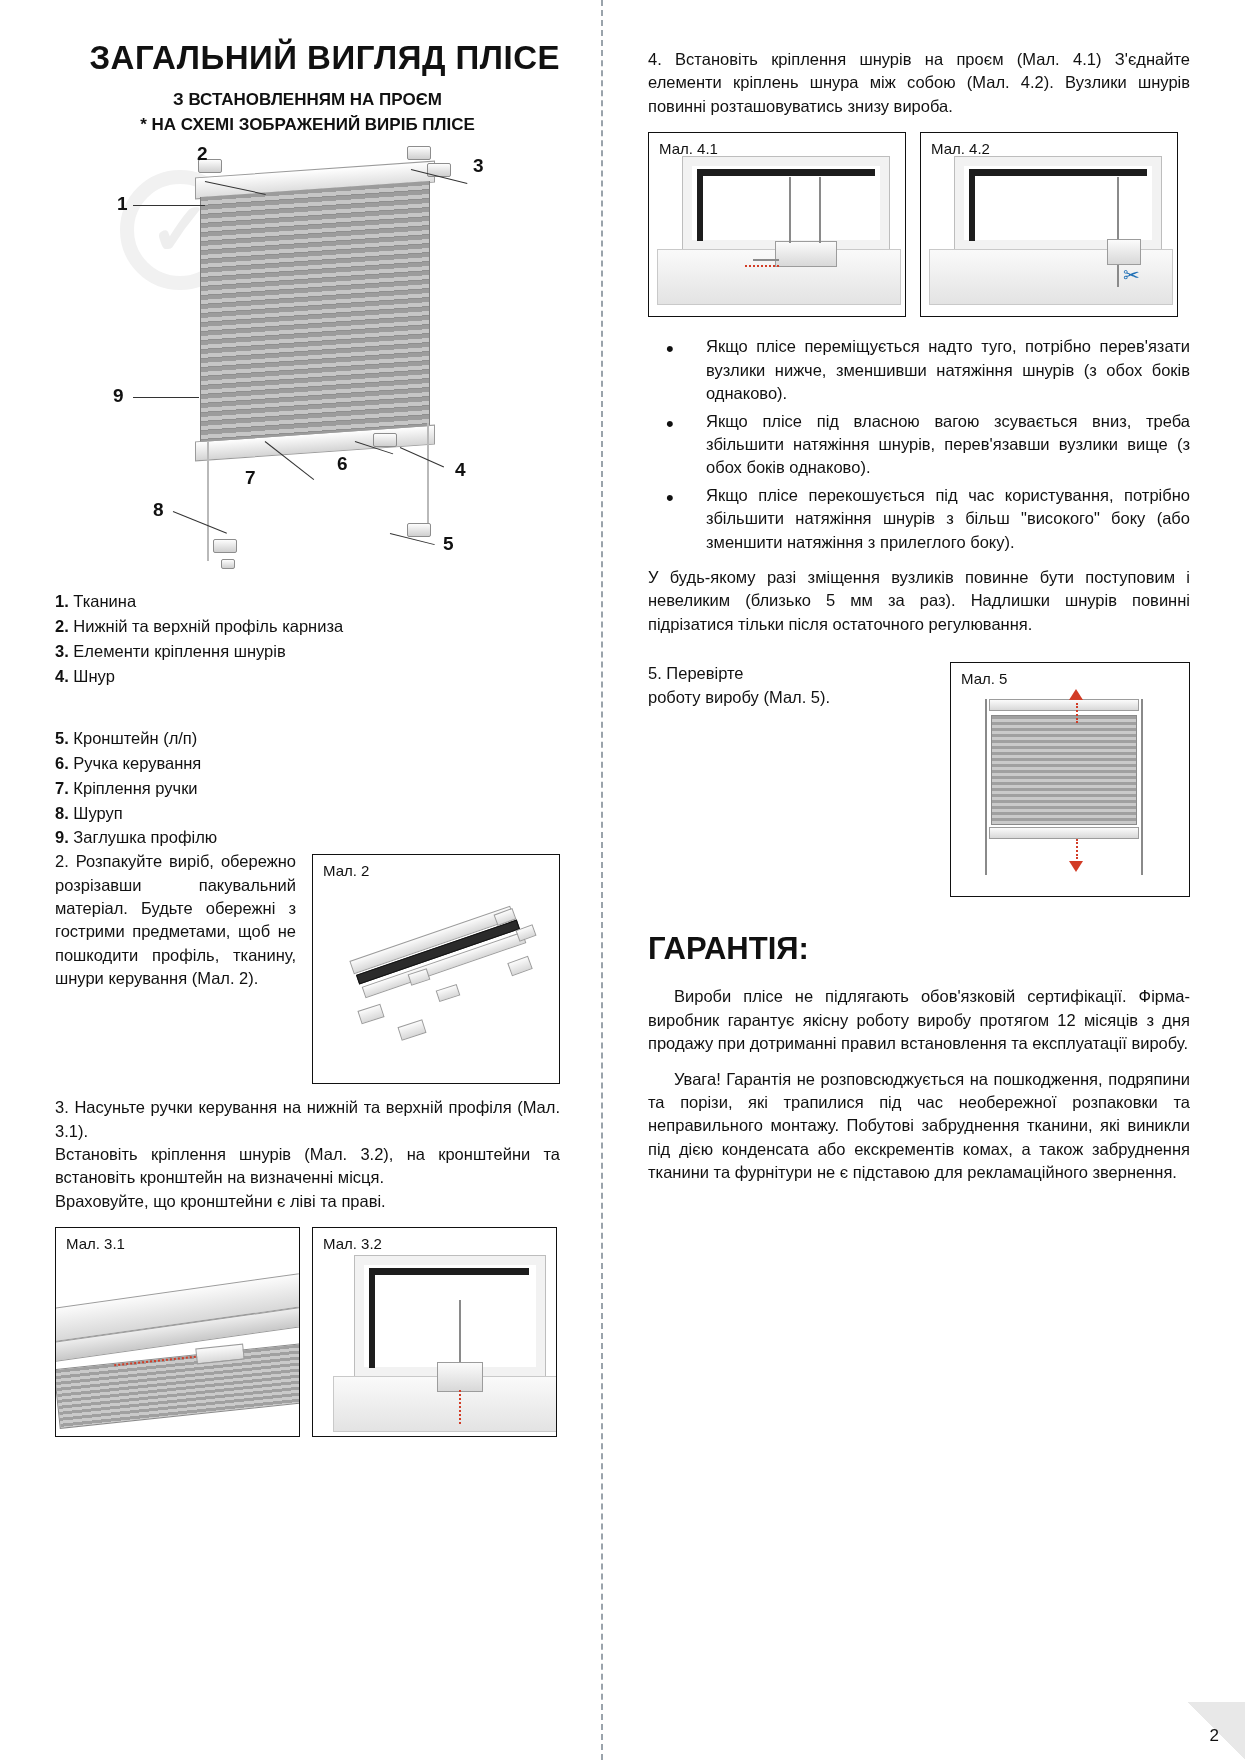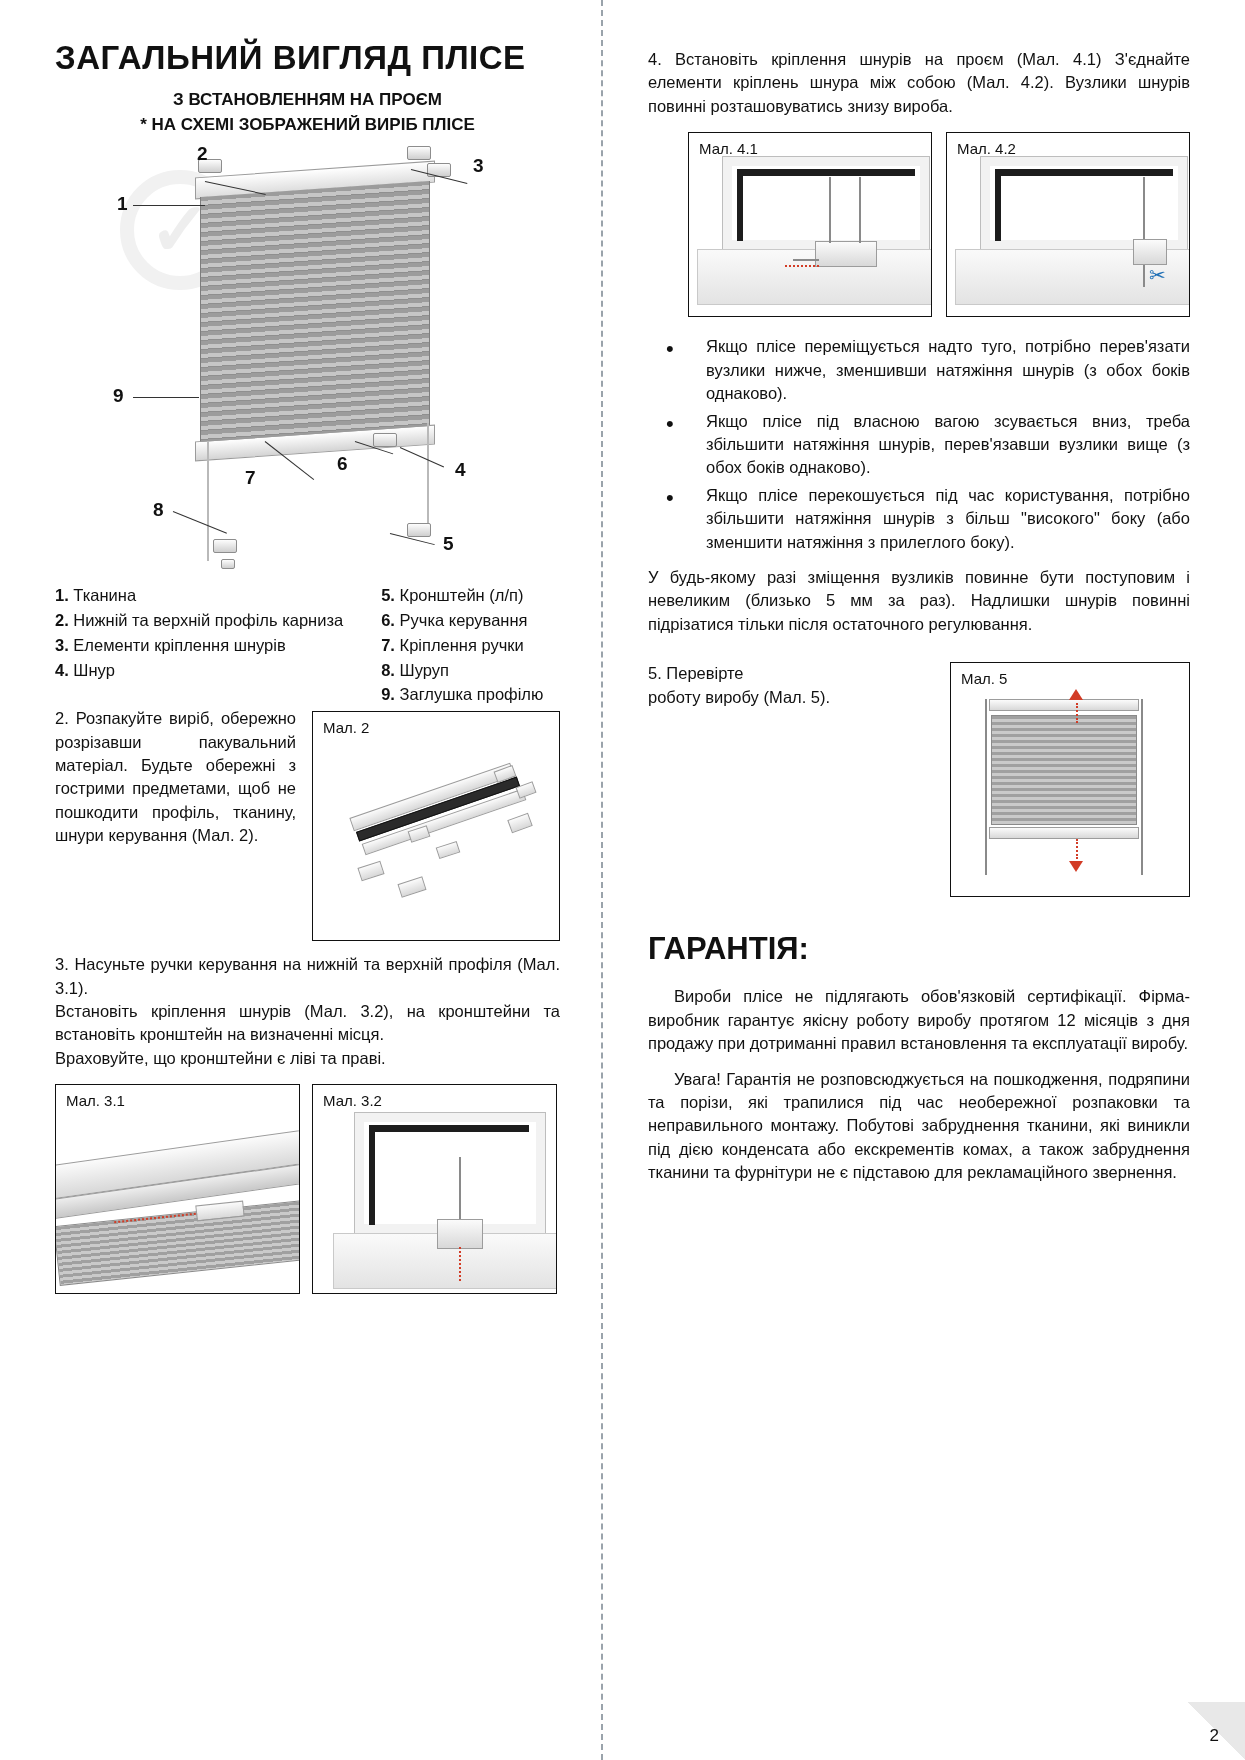--- a/index.html
+++ b/index.html
@@ -27,21 +27,21 @@
     border-left: 2px dashed #9aa3ab;
   }
   .col-right {
     width: 645px;
     padding: 48px 55px 30px 48px;
     position: relative;
   }
 
   
   h1.title {
-    font-size: 33px; font-weight: 800; text-align: left;
+    font-size: 33px; font-weight: 800; text-align: right;
     letter-spacing: 0.5px; line-height: 1.12;
     margin-bottom: 12px;
   }
   .subtitle {
     font-size: 17px; font-weight: 700; text-align: center;
     line-height: 1.25; margin-bottom: 4px;
   }
   h2.section-title {
     font-size: 27px; font-weight: 800; text-align: center;
     margin: 26px 0 18px 0; letter-spacing: .2px;
@@ -105,21 +105,21 @@
     background: linear-gradient(to bottom,#fdfdfd,#cfcfcf);
     border: 1px solid #8d8d8d; border-radius: 2px;
   }
   .lbl {
     position: absolute; font-size: 19px; font-weight: 700; color: #111;
   }
   .lead { position: absolute; background: #333; height: 1px; transform-origin: left center; }
 
   
   .legend {
-    display: flex; gap: 38px; margin-top: 12px;
+    display: flex; gap: 38px; margin-top: 18px; flex-direction: column;
   }
   .legend ol { list-style: none; }
   .legend li { font-size: 16.5px; line-height: 1.5; }
   .legend .num { font-weight: 700; }
 
   
   .step-flow { display: flex; gap: 16px; align-items: flex-start; }
   .step-text { flex: 1; }
   .fig {
     border: 1.5px solid #111; position: relative; background: #fff;
@@ -130,21 +130,21 @@
     font-size: 15px; color: #111; z-index: 3;
   }
   .fig-2 { width: 248px; height: 230px; margin-top: 4px;}
   .figs-row { display: flex; gap: 12px; margin-top: 14px; }
   .fig-31 { width: 245px; height: 210px; }
   .fig-32 { width: 245px; height: 210px; }
   .fig-41 { width: 258px; height: 185px; }
   .fig-42 { width: 258px; height: 185px; }
   .fig-5 { width: 240px; height: 235px; }
 
-  .figs-row-right { display: flex; gap: 14px; margin-top: 14px; margin-left: 40px; }
+  .figs-row-right { display: flex; gap: 14px; margin-top: 14px; }
 
   
   .win-frame {
     position: absolute; border: 9px solid #f2f2f2; background: #fff;
     outline: 1px solid #bdbdbd;
   }
   .sill { position: absolute; background: linear-gradient(to bottom,#fafafa,#e3e3e3); border: 1px solid #c9c9c9; }
   .dark-edge { position: absolute; background: #1d1d1d; }
   .plate { position: absolute; background: linear-gradient(to bottom,#fbfbfb,#d8d8d8); border: 1px solid #9c9c9c; }
   .wire { position: absolute; background: #8a8a8a; }

